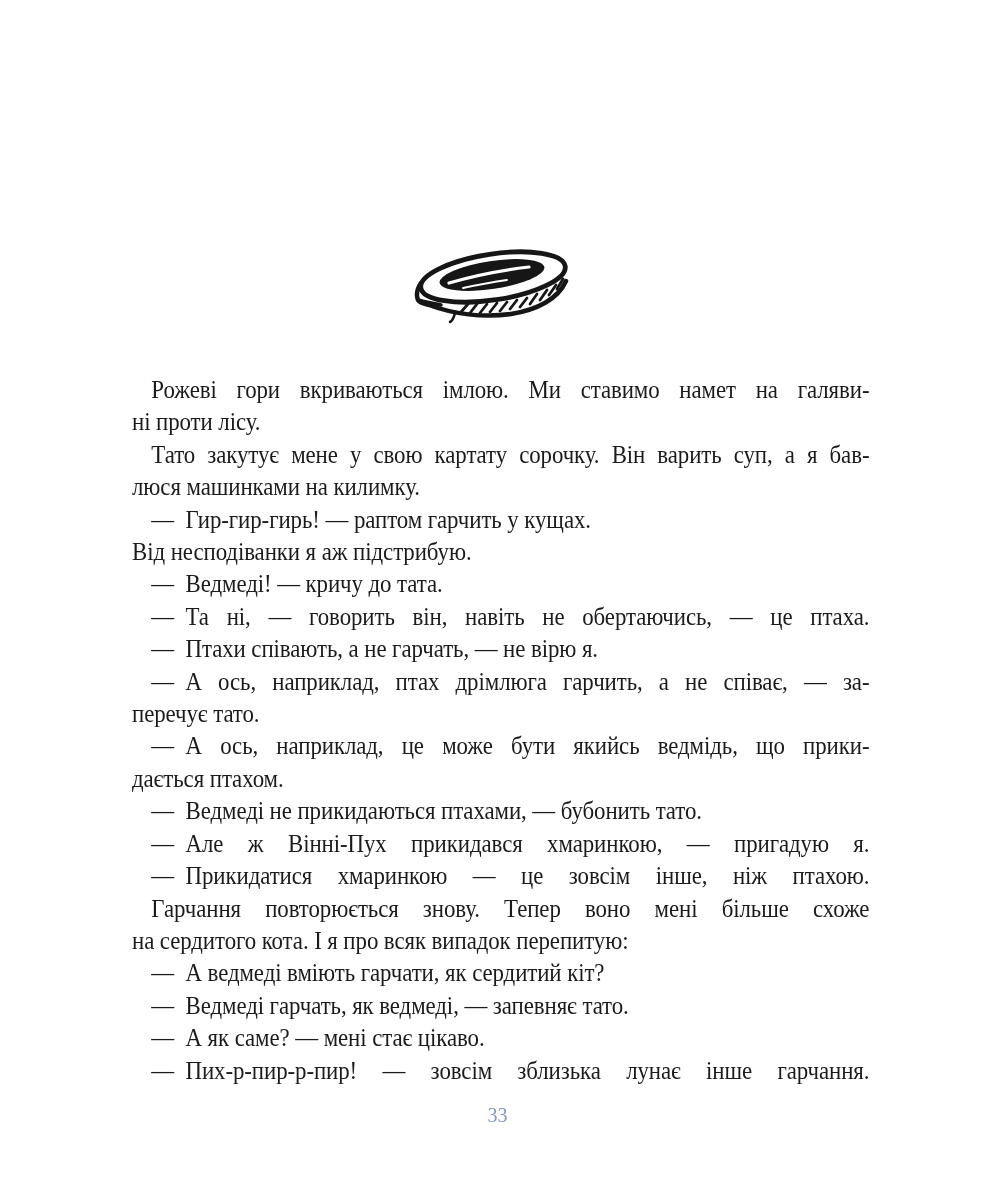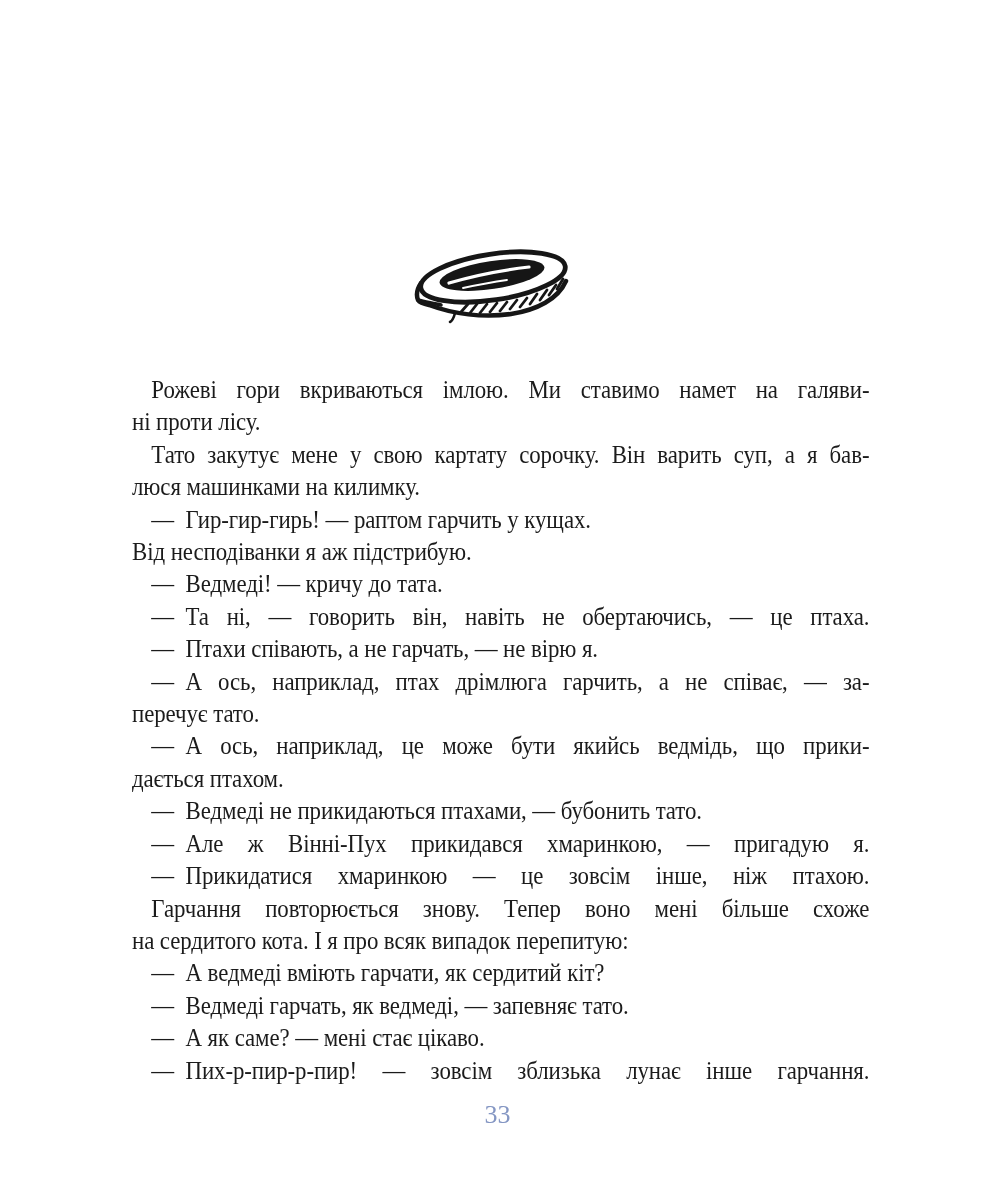--- a/index.html
+++ b/index.html
@@ -44,21 +44,21 @@
   .line.just {
     text-align: justify;
     text-align-last: justify;
   }
   .page-num {
     position: absolute;
     left: 0;
     top: 1100px;
     width: 995px;
     text-align: center;
-    font-size: 26px;
+    font-size: 20px;
     line-height: 30px;
     font-family: "Liberation Serif", "DejaVu Serif", serif;
   }
 </style>
 </head>
 <body>
 
 <div class="page" style="background: rgb(255, 255, 255);">
 
   <svg class="vignette" viewBox="0 0 164 82" xmlns="http://www.w3.org/2000/svg" aria-hidden="true">

